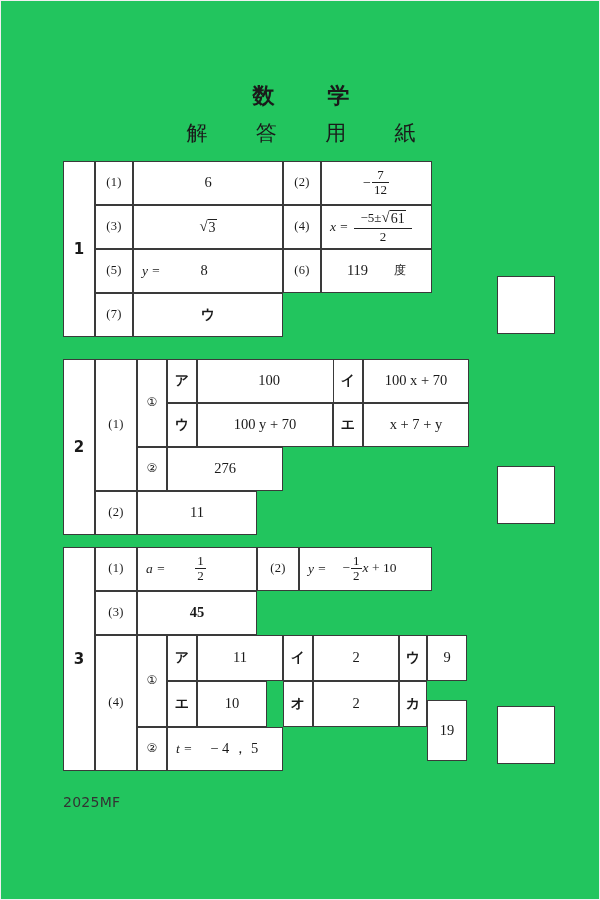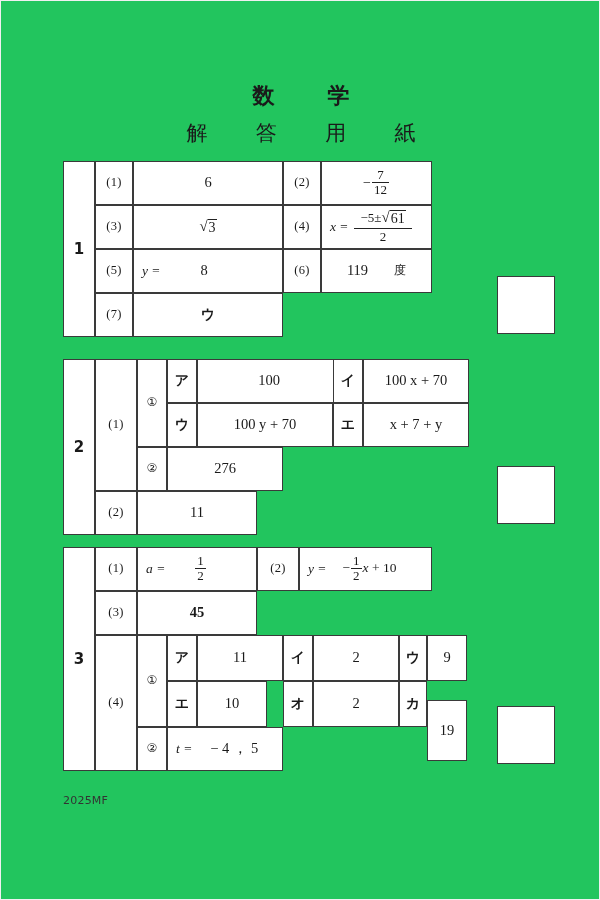--- a/index.html
+++ b/index.html
@@ -128,21 +128,21 @@
     position: absolute;
     box-sizing: border-box;
     border: 1px solid #3a3a3a;
     background: #fff;
   }
 
   
   .footer {
     position: absolute;
     left: 62px; top: 793px;
-    font-size: 11px;
+    font-size: 14px;
     font-family: "DejaVu Sans", sans-serif;
     color: #333;
     letter-spacing: 0.02em;
   }
 </style>
 </head>
 <body>
 
 <div class="page">
 

